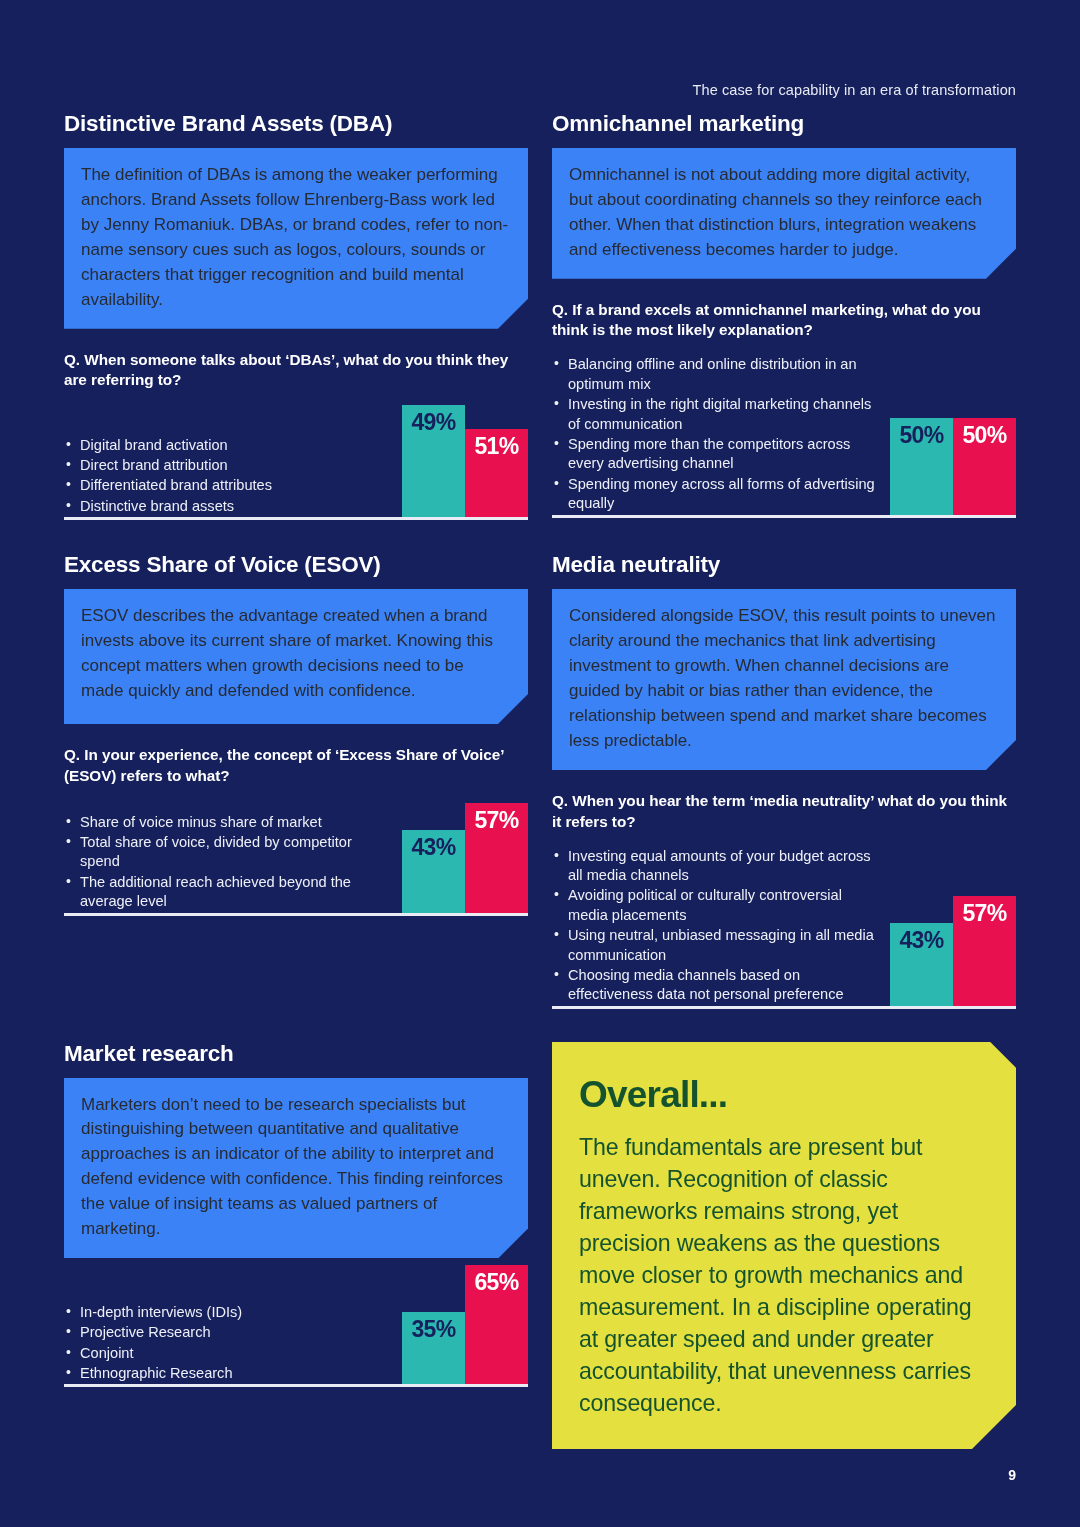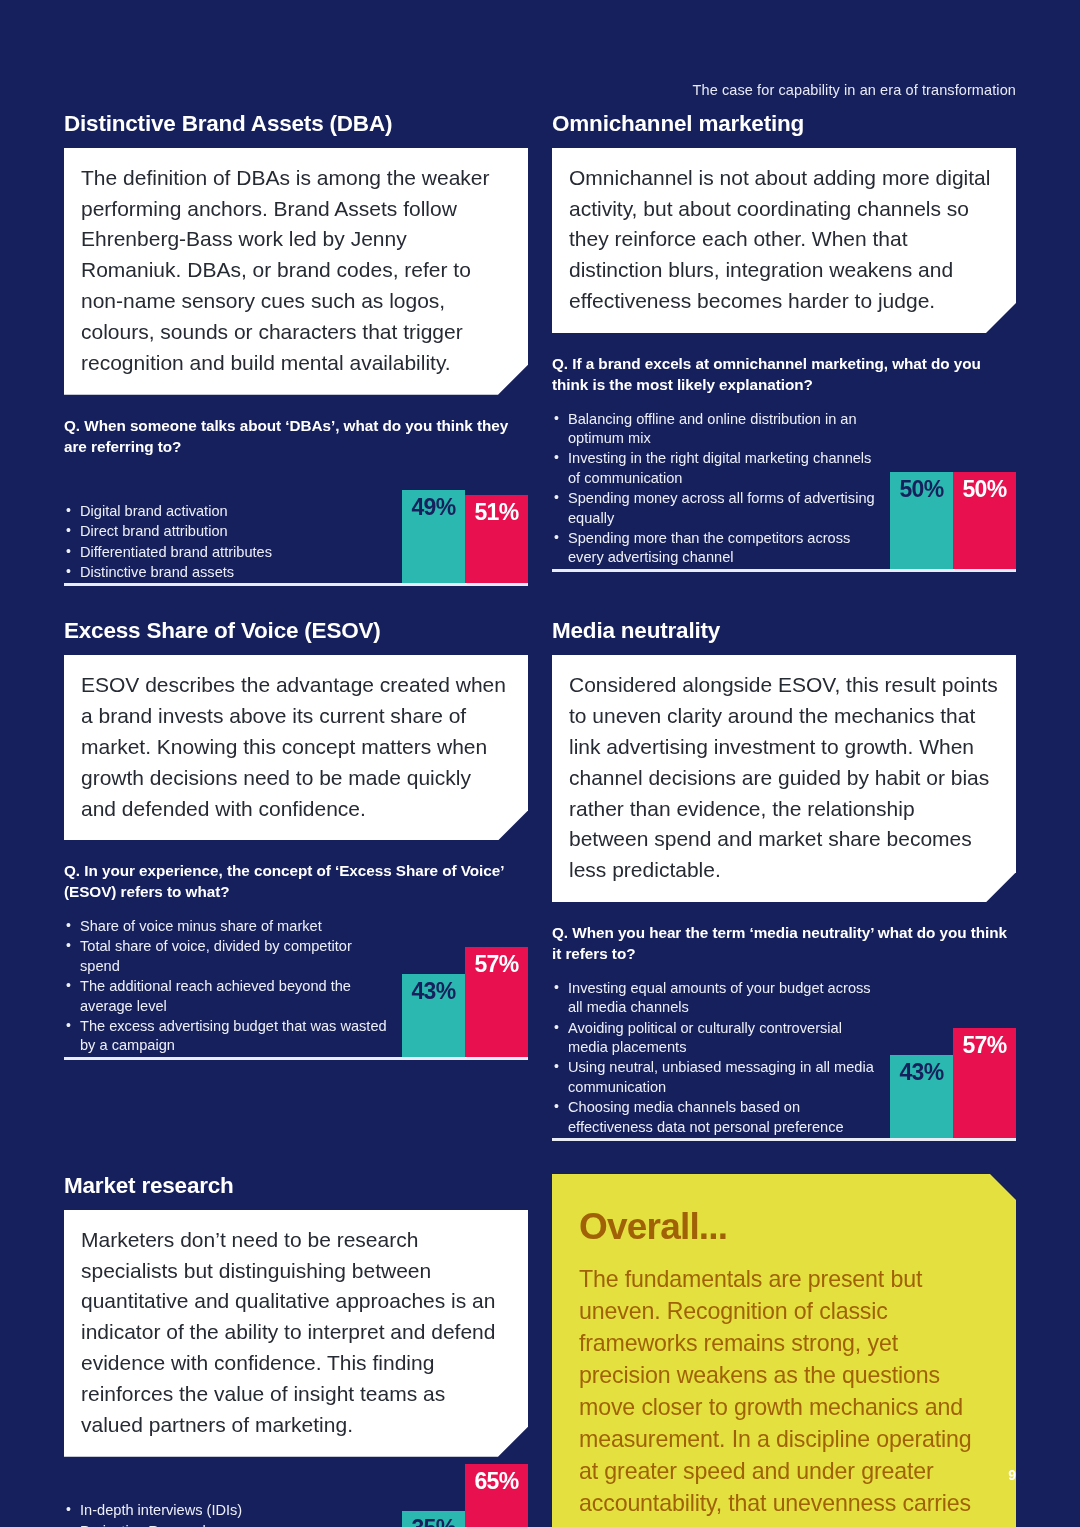--- a/index.html
+++ b/index.html
@@ -51,23 +51,23 @@
     color: #ffffff;
     font-size: 22.5px;
     font-weight: bold;
     letter-spacing: -0.2px;
     margin-bottom: 11px;
     line-height: 1.1;
   }
 
   
   .def-card {
-    background: #ffffff;
+    background: #3b82f6;
     color: #262a33;
-    font-size: 21px;
+    font-size: 17px;
     line-height: 1.47;
     padding: 15px 18px 16px 17px;
     -webkit-clip-path: polygon(0 0, 100% 0, 100% calc(100% - 30px), calc(100% - 30px) 100%, 0 100%);
     clip-path: polygon(0 0, 100% 0, 100% calc(100% - 30px), calc(100% - 30px) 100%, 0 100%);
   }
   .def-card.h1 { min-height: 124px; }
   .def-card.h2 { min-height: 124px; }
   .def-card.h3 { min-height: 135px; }
 
   
@@ -141,21 +141,21 @@
     margin-top: 0;
     width: 100%;
   }
 
   
   .row-gap { height: 33px; }
 
   
   .overall {
     background: #e3e040;
-    color: #a16207;
+    color: #14532d;
     padding: 34px 34px 30px 27px;
     -webkit-clip-path: polygon(0 0, calc(100% - 26px) 0, 100% 26px, 100% calc(100% - 44px), calc(100% - 44px) 100%, 0 100%);
     clip-path: polygon(0 0, calc(100% - 26px) 0, 100% 26px, 100% calc(100% - 44px), calc(100% - 44px) 100%, 0 100%);
   }
   .overall-title {
     font-size: 37px;
     font-weight: bold;
     letter-spacing: -0.8px;
     margin-bottom: 18px;
     line-height: 1;
@@ -190,41 +190,41 @@
       <div class="def-card h1">The definition of DBAs is among the weaker performing anchors. Brand Assets follow Ehrenberg-Bass work led by Jenny Romaniuk. DBAs, or brand codes, refer to non-name sensory cues such as logos, colours, sounds or characters that trigger recognition and build mental availability.</div>
       <div class="question">Q. When someone talks about ‘DBAs’, what do you think they are referring to?</div>
       <div class="answer-row">
         <ul class="options">
           <li>Digital brand activation</li>
           <li>Direct brand attribution</li>
           <li>Differentiated brand attributes</li>
           <li>Distinctive brand assets</li>
         </ul>
         <div class="bars">
-          <div class="bar bar-teal" style="height:93px">
+          <div class="bar bar-teal" style="height:112px">
             <span class="bar-label">49%</span>
           </div>
           <div class="bar bar-pink" style="height:88px">
             <span class="bar-label">51%</span>
           </div>
         </div>
       </div>
       <div class="divider"></div>
     </div>
 
     <div class="cell">
       <div class="sec-title">Omnichannel marketing</div>
       <div class="def-card h2">Omnichannel is not about adding more digital activity, but about coordinating channels so they reinforce each other. When that distinction blurs, integration weakens and effectiveness becomes harder to judge.</div>
       <div class="question">Q. If a brand excels at omnichannel marketing, what do you think is the most likely explanation?</div>
       <div class="answer-row">
         <ul class="options">
           <li>Balancing offline and online distribution in an optimum mix</li>
           <li>Investing in the right digital marketing channels of communication</li>
+          <li>Spending more than the competitors across every advertising channel</li>
           <li>Spending money across all forms of advertising equally</li>
-          <li>Spending more than the competitors across every advertising channel</li>
         </ul>
         <div class="bars">
           <div class="bar bar-teal" style="height:97px">
             <span class="bar-label">50%</span>
           </div>
           <div class="bar bar-pink" style="height:97px">
             <span class="bar-label">50%</span>
           </div>
         </div>
       </div>
@@ -236,21 +236,20 @@
 
     <div class="cell">
       <div class="sec-title">Excess Share of Voice (ESOV)</div>
       <div class="def-card h3">ESOV describes the advantage created when a brand invests above its current share of market. Knowing this concept matters when growth decisions need to be made quickly and defended with confidence.</div>
       <div class="question">Q. In your experience, the concept of ‘Excess Share of Voice’ (ESOV) refers to what?</div>
       <div class="answer-row">
         <ul class="options">
           <li>Share of voice minus share of market</li>
           <li>Total share of voice, divided by competitor spend</li>
           <li>The additional reach achieved beyond the average level</li>
-          <li>The excess advertising budget that was wasted by a campaign</li>
         </ul>
         <div class="bars">
           <div class="bar bar-teal" style="height:83px">
             <span class="bar-label">43%</span>
           </div>
           <div class="bar bar-pink" style="height:110px">
             <span class="bar-label">57%</span>
           </div>
         </div>
       </div>

